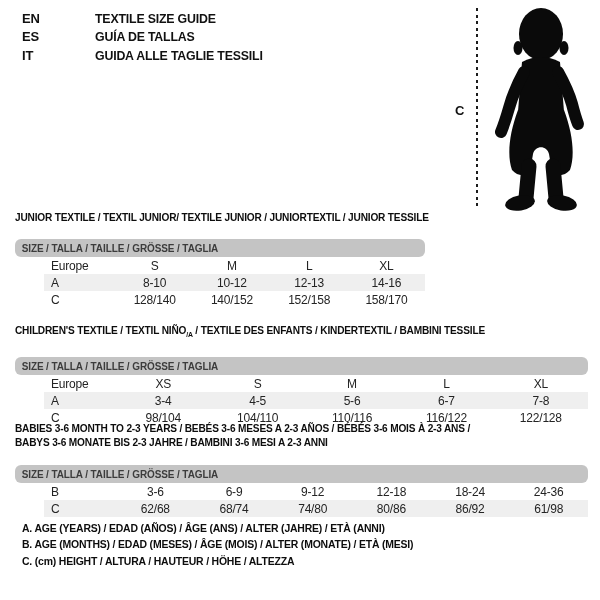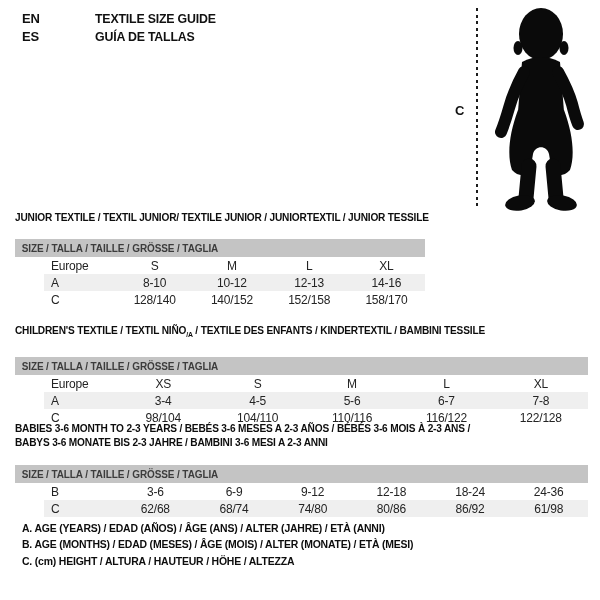--- a/index.html
+++ b/index.html
@@ -17,21 +17,21 @@
   .figure{position:absolute;left:440px;top:0;width:160px;height:220px;}
   .dash-line{position:absolute;left:36px;top:8px;width:2px;height:201px;
     background:repeating-linear-gradient(to bottom,#1c1c1c 0 3px,transparent 3px 6.5px);}
   .c-label{position:absolute;left:15px;top:103px;font-weight:700;font-size:13px;}
   .figure svg{position:absolute;left:47px;top:6px;}
   
   .tbl{position:absolute;left:15px;}
   .tbl h3{margin:0;font-size:11px;line-height:14px;font-weight:700;letter-spacing:-.2px;
     white-space:nowrap;transform:scaleX(.92);transform-origin:left top;color:#0d0d0d;}
   .tbl .sub{font-size:7.5px;vertical-align:sub;}
-  .band{height:18px;display:flex;align-items:center;background:#c4c4c4;margin-top:15px;}
+  .band{height:18px;display:flex;align-items:center;background:#c4c4c4;margin-top:15px;border-radius:6px;}
   .band span{padding-left:7px;font-weight:700;font-size:10.5px;letter-spacing:-.1px;color:#3c3c3c;
     white-space:nowrap;transform:scaleX(.95);transform-origin:left center;}
   .trow{display:flex;height:17px;align-items:center;font-size:12px;color:#242424;margin-left:29px;}
   .trow.shade{background:#efefef;}
   .tlabel{width:72px;padding-left:7px;box-sizing:border-box;letter-spacing:-.2px;}
   .tcell{flex:1;text-align:center;letter-spacing:-.2px;}
   .t1{top:210px;width:410px;}
   .t2{top:323px;width:573px;}
   .t3{top:421px;width:573px;}
   .t3 .band{margin-top:16px;}
@@ -44,20 +44,24 @@
 <body>
 
 <section class="lang-block">
   <div class="lang-row">
     <span class="lang-code">EN</span>
     <span class="lang-title">TEXTILE SIZE GUIDE</span>
   </div>
   <div class="lang-row">
     <span class="lang-code">ES</span>
     <span class="lang-title">GUÍA DE TALLAS</span>
+  </div>
+  <div class="lang-row">
+    <span class="lang-code">IT</span>
+    <span class="lang-title">GUIDA ALLE TAGLIE TESSILI</span>
   </div>
 </section>
 
 <div class="figure">
   <span class="c-label">C</span>
   <div class="dash-line"></div>
   <svg width="108" height="206" viewBox="0 0 106 206">
     <g fill="#0a0a0a" stroke="none">
       <ellipse cx="53" cy="28" rx="22" ry="26"></ellipse>
       <ellipse cx="30" cy="42" rx="4.5" ry="7"></ellipse>

